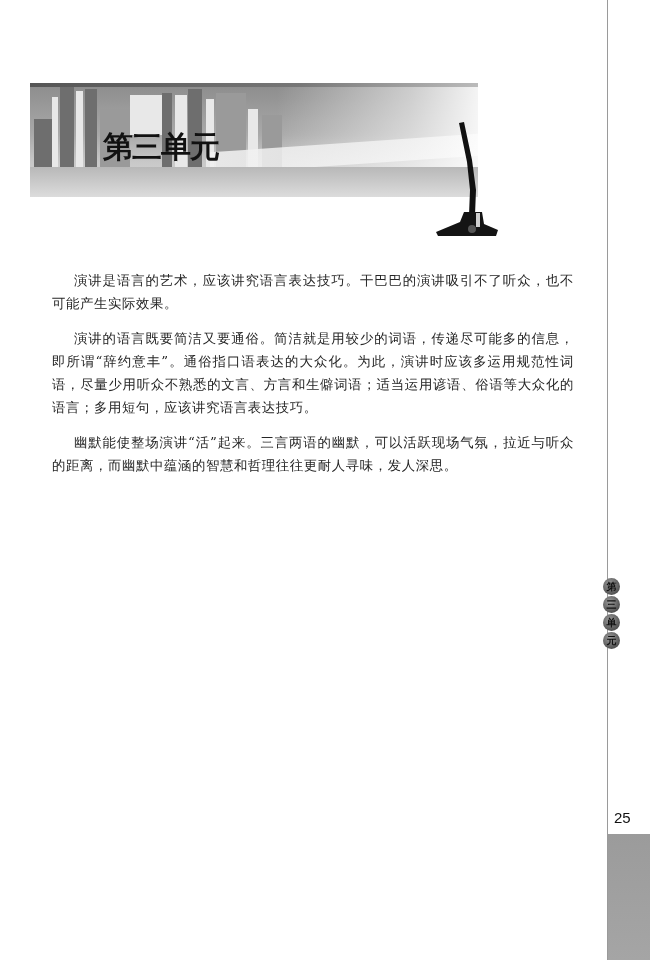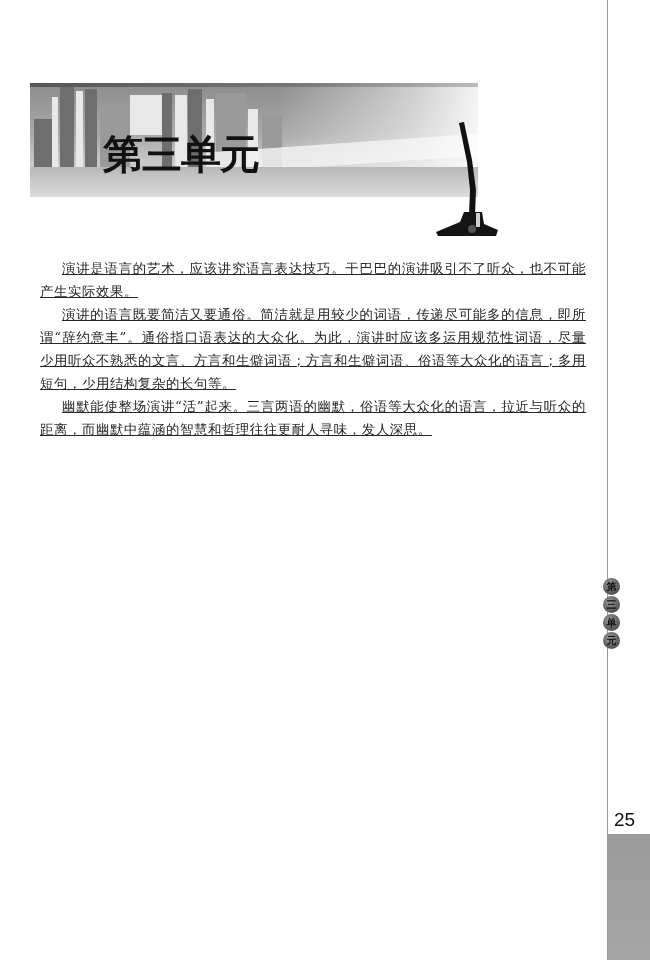--- a/index.html
+++ b/index.html
@@ -30,49 +30,49 @@
       position: absolute; left: 0; right: 0; bottom: 0; height: 30px;
       background: linear-gradient(180deg, #b8b8b8 0%, #dcdcdc 100%);
     }
     .banner .road2 {
       position: absolute; left: 180px; right: 0; top: 60px; height: 22px;
       background: linear-gradient(90deg, rgba(240,240,240,0.9), rgba(255,255,255,0.6));
       transform: skewY(-4deg);
     }
     .unit-title {
       position: absolute; left: 103px; top: 127px;
-      font-size: 40px; font-weight: bold; letter-spacing: -1px;
+      font-size: 30px; font-weight: bold; letter-spacing: -1px;
       color: #111; font-family: Liberation Mono, monospace;
     }
 
     
     .mic { position: absolute; left: 434px; top: 120px; width: 66px; height: 118px; }
 
     
     .content {
       position: absolute; left: 40px; top: 257px; width: 546px;
       font-size: 13.4px; line-height: 23px; letter-spacing: 0.6px;
       color: #262626;
     }
-    .content p { margin: 0; text-indent: 22px; text-align: justify; text-decoration: underline; }
+    .content p { margin: 12px; text-indent: 22px; text-align: justify; }
 
     
     .margin-line {
       position: absolute; left: 607px; top: 0; width: 1px; height: 960px; background: #9a9a9a;
     }
     .unit-tab { position: absolute; left: 603px; top: 578px; width: 20px; }
     .unit-tab .dot {
       width: 17px; height: 17px; border-radius: 50%;
       background: radial-gradient(circle at 40% 35%, #9a9a9a, #4a4a4a 80%);
       color: #111; font-size: 10px; font-weight: bold; line-height: 17px;
       text-align: center; margin-bottom: 1px; font-family: "DejaVu Sans", sans-serif;
     }
     .page-number {
       position: absolute; left: 614px; top: 809px;
-      font-family: "Liberation Sans", sans-serif; font-size: 19px; color: #111;
+      font-family: "Liberation Sans", sans-serif; font-size: 15px; color: #111;
     }
     .gray-block {
       position: absolute; left: 608px; top: 834px; width: 42px; height: 126px;
       background: linear-gradient(180deg, #9b9b9b 0%, #a5a5a5 100%);
     }
   </style>
 </head>
 <body>
 
 <div class="page">
@@ -101,22 +101,22 @@
 
   <svg class="mic" viewBox="0 0 66 118">
     <path d="M25 3 L30 2 L38 40 L42 70 L41 95 L35 95 L36 70 L33 42 Z" fill="#111"></path>
     <path d="M30 92 L48 92 L50 104 L64 110 L62 116 L4 116 L2 112 L26 102 Z" fill="#141414"></path>
     <rect x="42" y="93" width="4" height="14" fill="#cfcfcf"></rect>
     <circle cx="38" cy="109" r="4" fill="#555"></circle>
   </svg>
 
   <div class="content">
     <p>演讲是语言的艺术，应该讲究语言表达技巧。干巴巴的演讲吸引不了听众，也不可能产生实际效果。</p>
-    <p>演讲的语言既要简洁又要通俗。简洁就是用较少的词语，传递尽可能多的信息，即所谓“辞约意丰”。通俗指口语表达的大众化。为此，演讲时应该多运用规范性词语，尽量少用听众不熟悉的文言、方言和生僻词语；方言和生僻词语、俗语等大众化的语言；多用短句，少用结构复杂的长句等。</p>
-    <p>幽默能使整场演讲“活”起来。三言两语的幽默，俗语等大众化的语言，拉近与听众的距离，而幽默中蕴涵的智慧和哲理往往更耐人寻味，发人深思。</p>
+    <p>演讲的语言既要简洁又要通俗。简洁就是用较少的词语，传递尽可能多的信息，即所谓“辞约意丰”。通俗指口语表达的大众化。为此，演讲时应该多运用规范性词语，尽量少用听众不熟悉的文言、方言和生僻词语；适当运用谚语、俗语等大众化的语言；多用短句，应该讲究语言表达技巧。</p>
+    <p>幽默能使整场演讲“活”起来。三言两语的幽默，可以活跃现场气氛，拉近与听众的距离，而幽默中蕴涵的智慧和哲理往往更耐人寻味，发人深思。</p>
   </div>
 
   <div class="margin-line"></div>
 
   <div class="unit-tab">
     <div class="dot">第</div>
     <div class="dot">三</div>
     <div class="dot">单</div>
     <div class="dot">元</div>
   </div>

